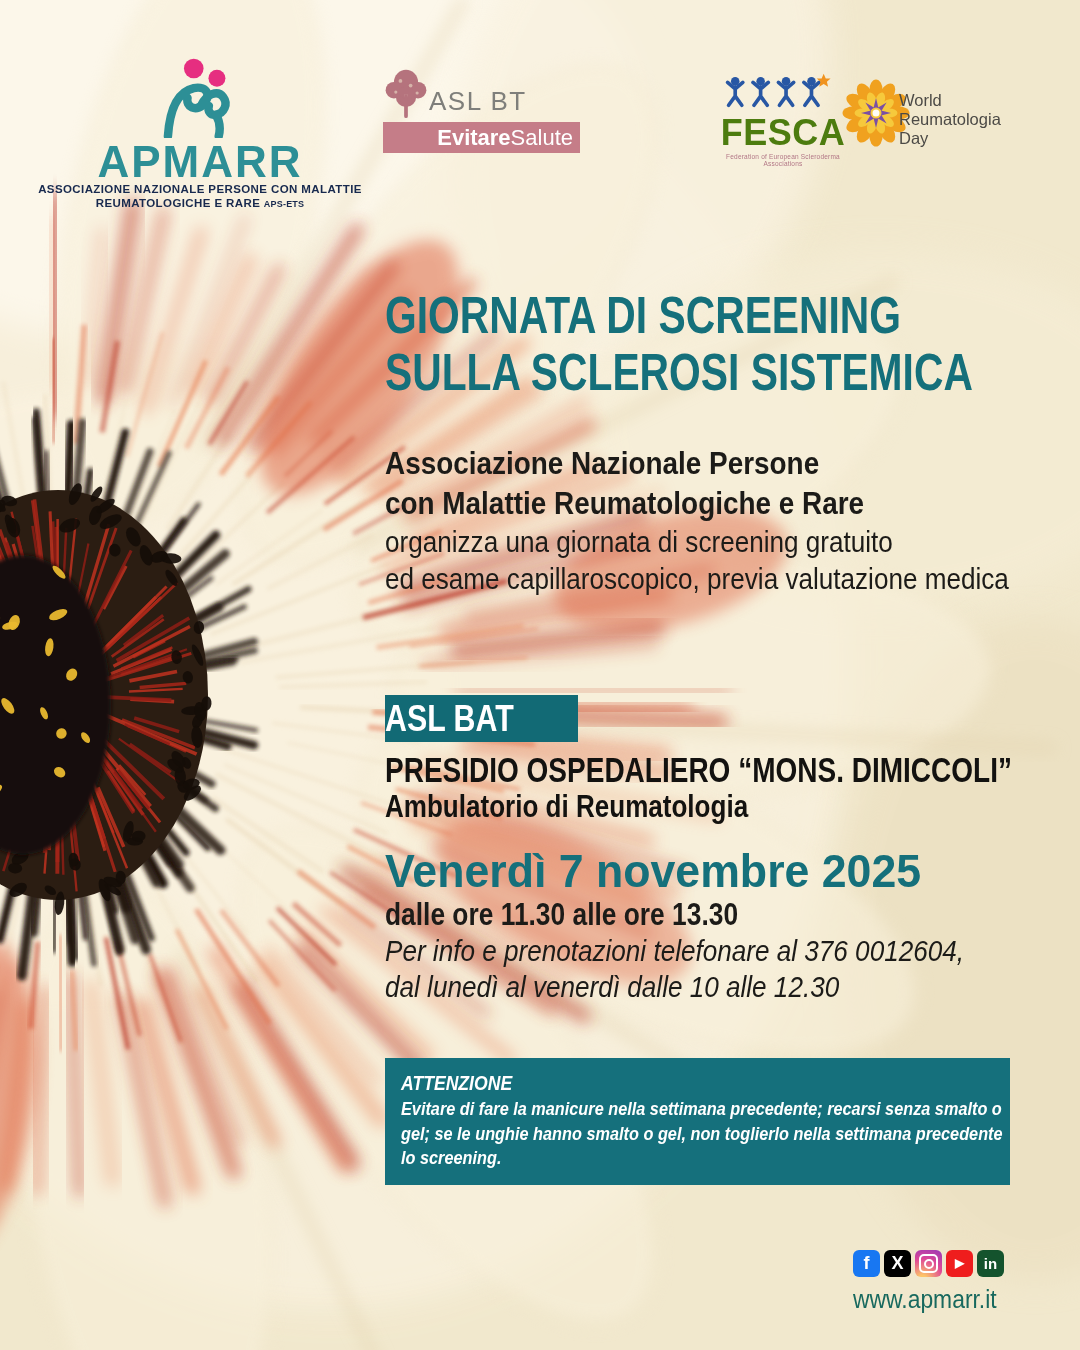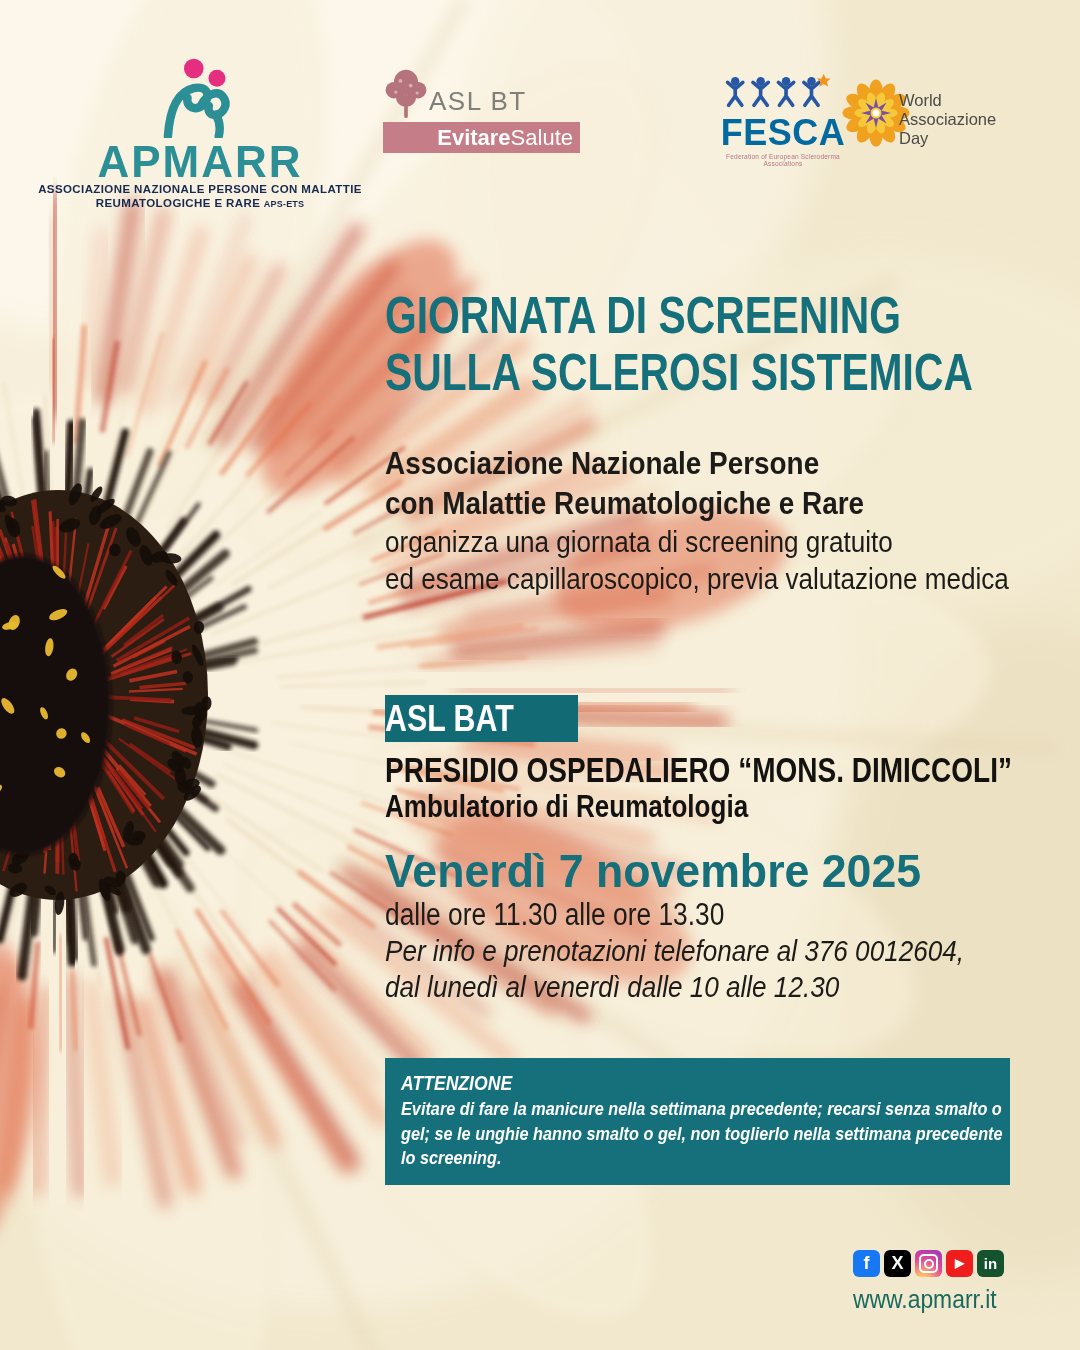--- a/index.html
+++ b/index.html
@@ -21,42 +21,42 @@
   .apmarr .cap .small{font-size:9px;letter-spacing:.2px}
 
   .asl{left:383px;top:68px;width:200px}
   .asl .row{display:flex;align-items:flex-end;height:50px}
   .asl .asl-name{font-size:26px;color:#7f7f7b;letter-spacing:1.5px;font-weight:500;line-height:30px;padding-bottom:2px}
   .asl .banner{margin-top:4px;width:197px;height:31px;background:#c57d88;color:#fff;
     font-size:22px;line-height:31px;text-align:right;padding-right:7px;box-sizing:border-box}
   .asl .banner b{font-weight:bold}
 
   .fesca{left:716px;top:72px;width:134px;text-align:center}
-  .fesca .name{font-size:36px;font-weight:bold;color:#0369a1;letter-spacing:.5px;line-height:38px}
+  .fesca .name{font-size:36px;font-weight:bold;color:#4d7c0f;letter-spacing:.5px;line-height:38px}
   .fesca .tagline{font-size:6.5px;color:#b17585;letter-spacing:.2px;margin-top:1px}
 
   .wsd{left:841px;top:78px}
   .wsd-text{position:absolute;left:58px;top:13px;font-size:16.5px;line-height:19px;color:#4c4a46;font-weight:500}
 
   
   .title{left:385px;top:287px;color:#15707b;font-weight:bold;font-size:51px;line-height:57px}
   .intro{left:385px;top:444px;color:#1c1b18}
   .intro .b{font-size:31px;font-weight:700;line-height:40px}
   .intro .r{font-size:29px;font-weight:400;line-height:37px}
 
   .badge{left:385px;top:695px;width:193px;height:47px;background:#126a75;box-sizing:border-box;}
   .badge span{color:#fff;font-weight:bold;font-size:37px;line-height:47px}
 
   .venue{left:385px;top:750px;color:#131210}
   .venue .l1{font-size:35px;font-weight:bold;line-height:39px}
   .venue .l2{font-size:31px;font-weight:bold;line-height:36px}
 
   .sched{left:385px;top:845px}
   .sched .date{color:#15707b;font-weight:bold;font-size:47px;line-height:51px}
-  .sched .time{color:#1c1b18;font-weight:normal;font-size:31px;line-height:37px}
+  .sched .time{color:#1c1b18;font-weight:bold;font-size:31px;line-height:37px}
   .sched .info{color:#1c1b18;font-style:italic;font-size:29px;line-height:36px}
 
   .attention{left:385px;top:1058px;width:625px;background:#15707c;padding:12px 0 14px 16px;box-sizing:border-box}
   .attention .inner{width:702px;transform:scaleX(.88);transform-origin:0 0;color:#fff;
     font-style:italic;font-weight:bold}
   .attention .at-title{font-size:20px;line-height:27px}
   .attention .at-body{font-size:18.5px;line-height:24.5px}
 
   
   .social{left:853px;top:1250px;display:flex;gap:4px}
@@ -679,21 +679,21 @@
           <path d="M0 -15 L3.2 -2 L0 3.5 L-3.2 -2 Z" fill="#7b4fa3" transform="rotate(135)"></path>
           <path d="M0 -15 L3.2 -2 L0 3.5 L-3.2 -2 Z" fill="#7b4fa3" transform="rotate(180)"></path>
           <path d="M0 -15 L3.2 -2 L0 3.5 L-3.2 -2 Z" fill="#7b4fa3" transform="rotate(225)"></path>
           <path d="M0 -15 L3.2 -2 L0 3.5 L-3.2 -2 Z" fill="#7b4fa3" transform="rotate(270)"></path>
           <path d="M0 -15 L3.2 -2 L0 3.5 L-3.2 -2 Z" fill="#7b4fa3" transform="rotate(315)"></path>
           <circle r="4.5" fill="#fffdf5" stroke="#f6c93c" stroke-width="2"></circle>
         </g>
     </svg>
     <div class="wsd-text">
       <div>World</div>
-      <div>Associazione</div>
+      <div>Reumatologia</div>
       <div>Day</div>
     </div>
   </div>
 
   <div class="layer title">
     <div><span class="cond sx80">GIORNATA DI SCREENING</span></div>
     <div><span class="cond sx80">SULLA SCLEROSI SISTEMICA</span></div>
   </div>
 
   <div class="layer intro">

